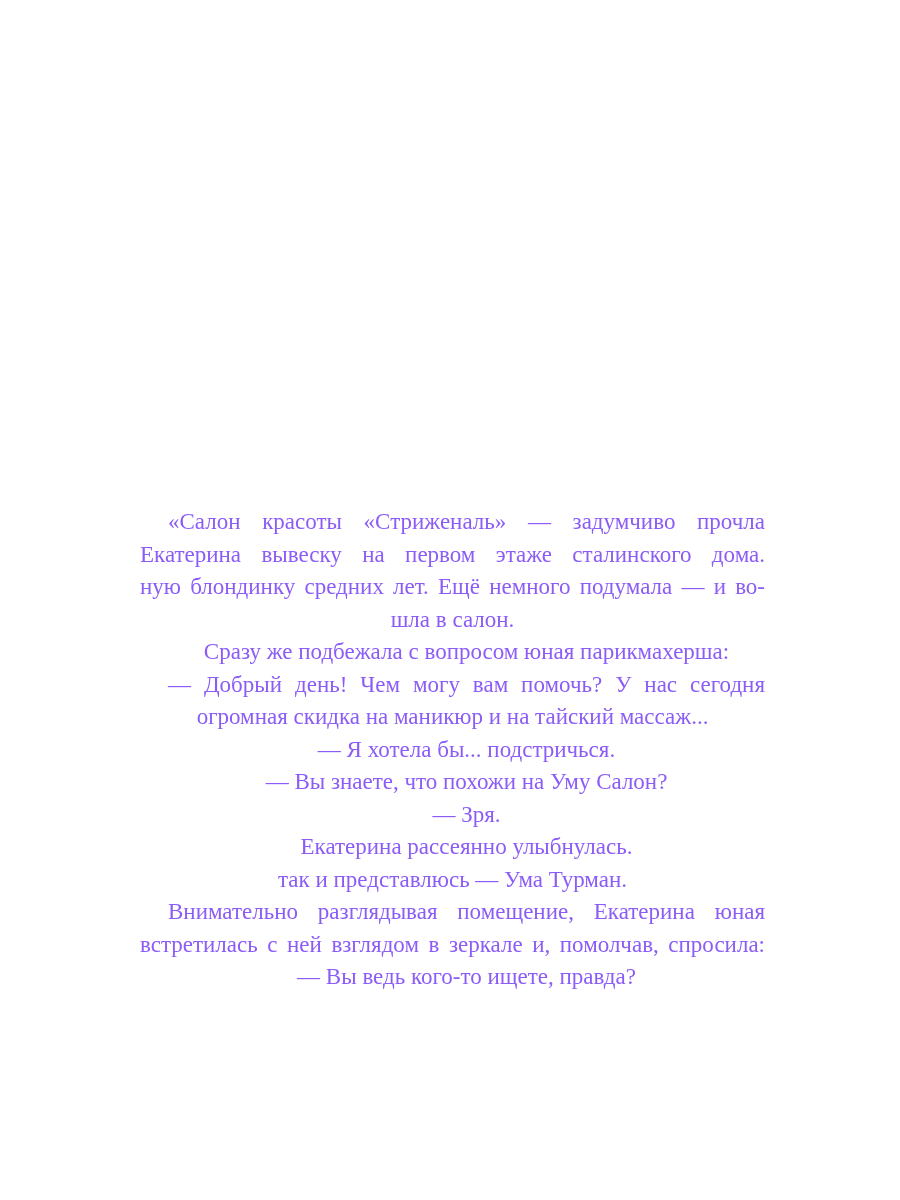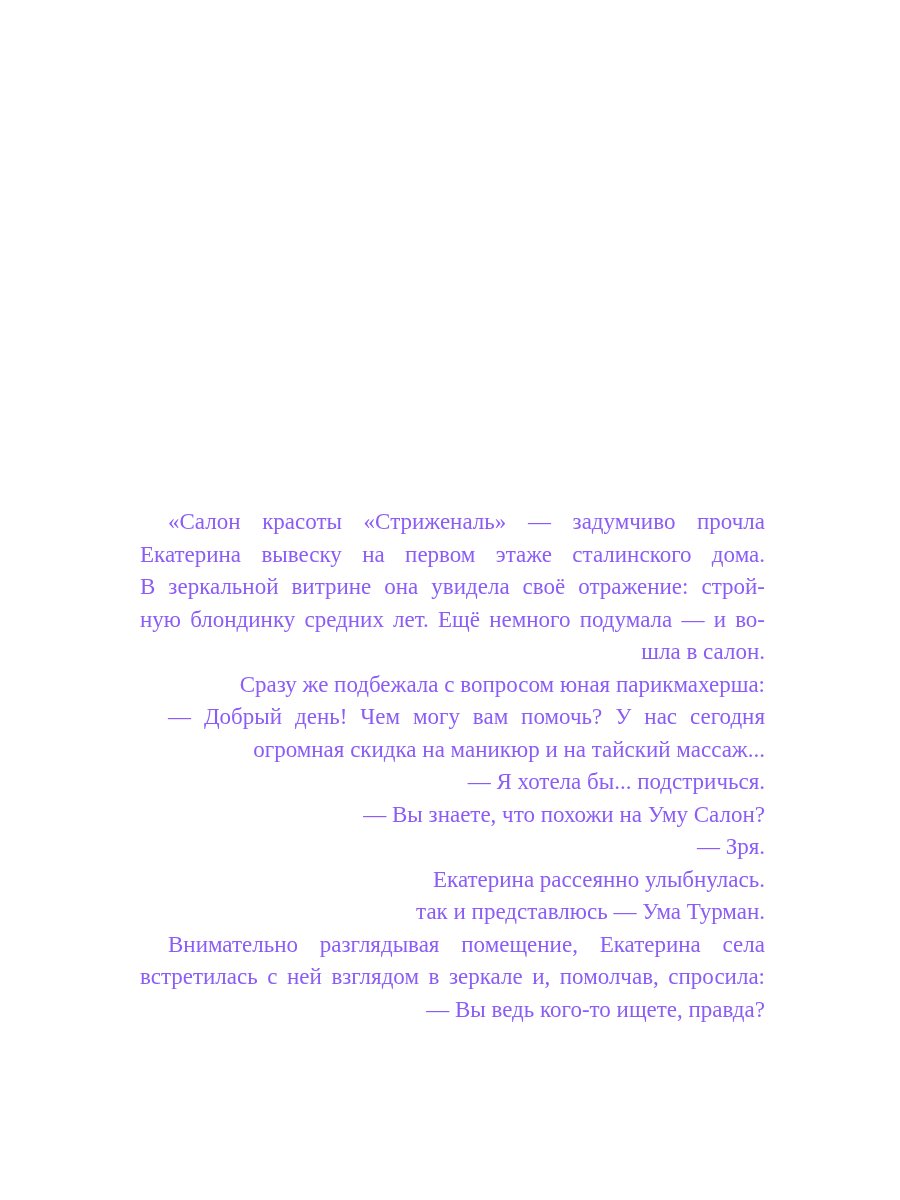--- a/index.html
+++ b/index.html
@@ -23,45 +23,44 @@
     position: absolute;
     left: 140px;
     top: 506px;
     width: 625px;
     font-size: 23px;
     line-height: 32.5px;
     color: #262626;
   }
   .line {
     display: block;
-    text-align: right;
+    text-align: center;
   }
   .line.justify {
     text-align: justify;
     text-align-last: justify;
   }
   .line.indent {
     text-indent: 28px;
   }
 </style>
 </head>
 <body>
 
 <div class="page" style="background: rgb(255, 255, 255);">
   <div class="text-block" id="text-block" style="color: #8b5cf6;">
       <div class="line justify indent">«Салон красоты «Стриженаль» — задумчиво прочла</div>
       <div class="line justify">Екатерина вывеску на первом этаже сталинского дома.</div>
-      <div class="line justify">В зеркальной витрине она увидела своё отражение: строй-</div>
       <div class="line justify">ную блондинку средних лет. Ещё немного подумала — и во-</div>
       <div class="line">шла в салон.</div>
       <div class="line indent">Сразу же подбежала с вопросом юная парикмахерша:</div>
       <div class="line justify indent">— Добрый день! Чем могу вам помочь? У нас сегодня</div>
       <div class="line">огромная скидка на маникюр и на тайский массаж...</div>
       <div class="line indent">— Я хотела бы... подстричься.</div>
       <div class="line indent">— Вы знаете, что похожи на Уму Салон?</div>
       <div class="line indent">— Зря.</div>
       <div class="line indent">Екатерина рассеянно улыбнулась.</div>
       <div class="line">так и представлюсь — Ума Турман.</div>
-      <div class="line justify indent">Внимательно разглядывая помещение, Екатерина села</div>
+      <div class="line justify indent">Внимательно разглядывая помещение, Екатерина юная</div>
       <div class="line justify">встретилась с ней взглядом в зеркале и, помолчав, спросила:</div>
       <div class="line indent">— Вы ведь кого-то ищете, правда?</div>
     </div>
 </div>
 
 </body></html>

